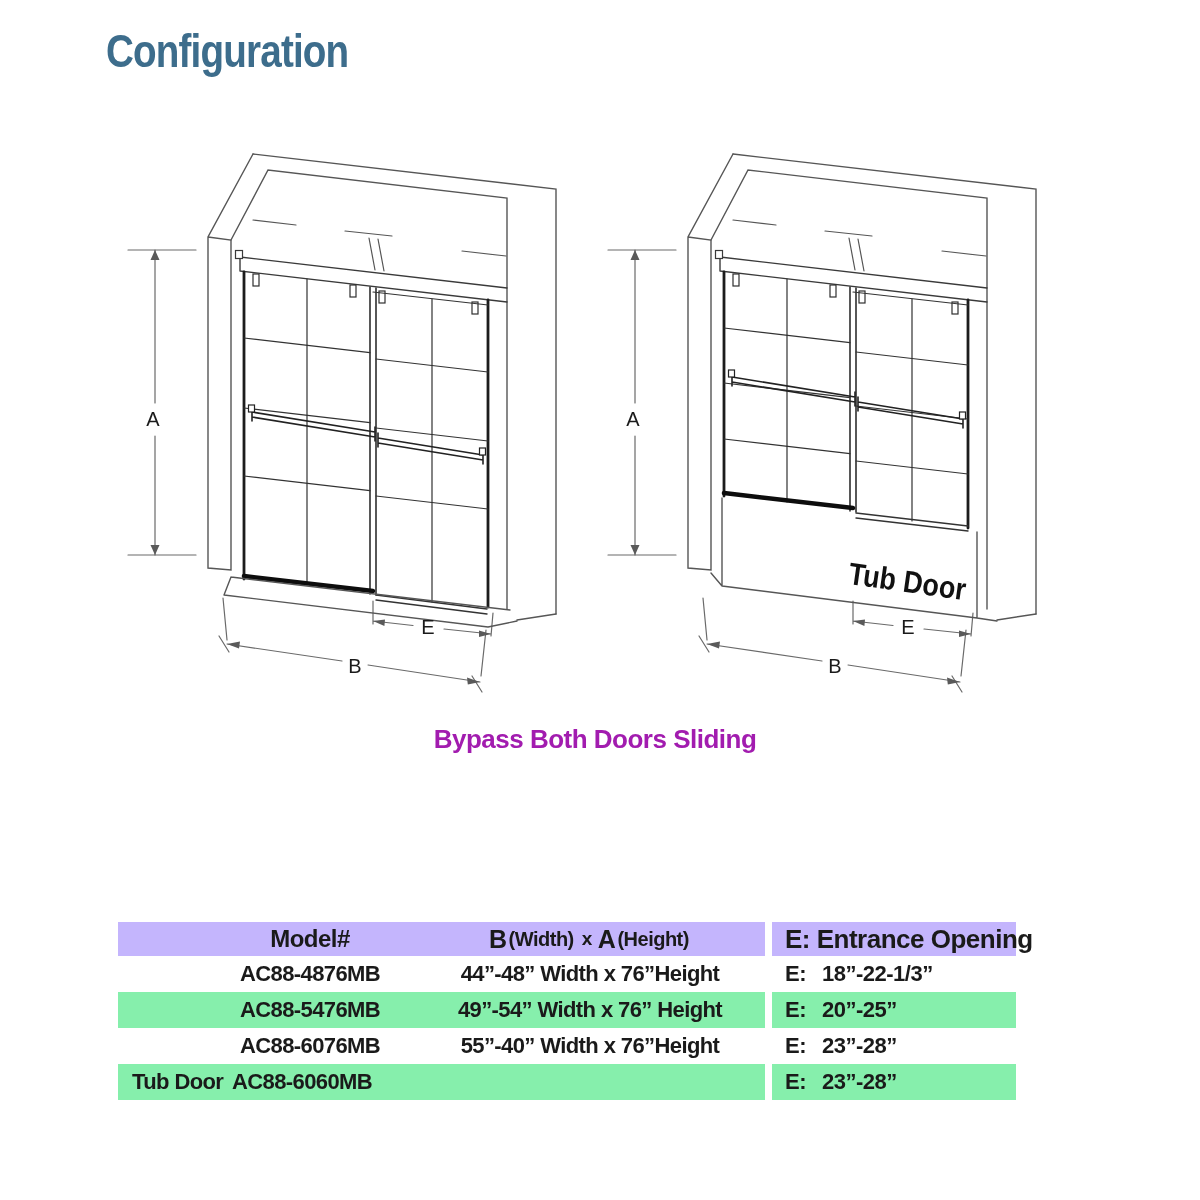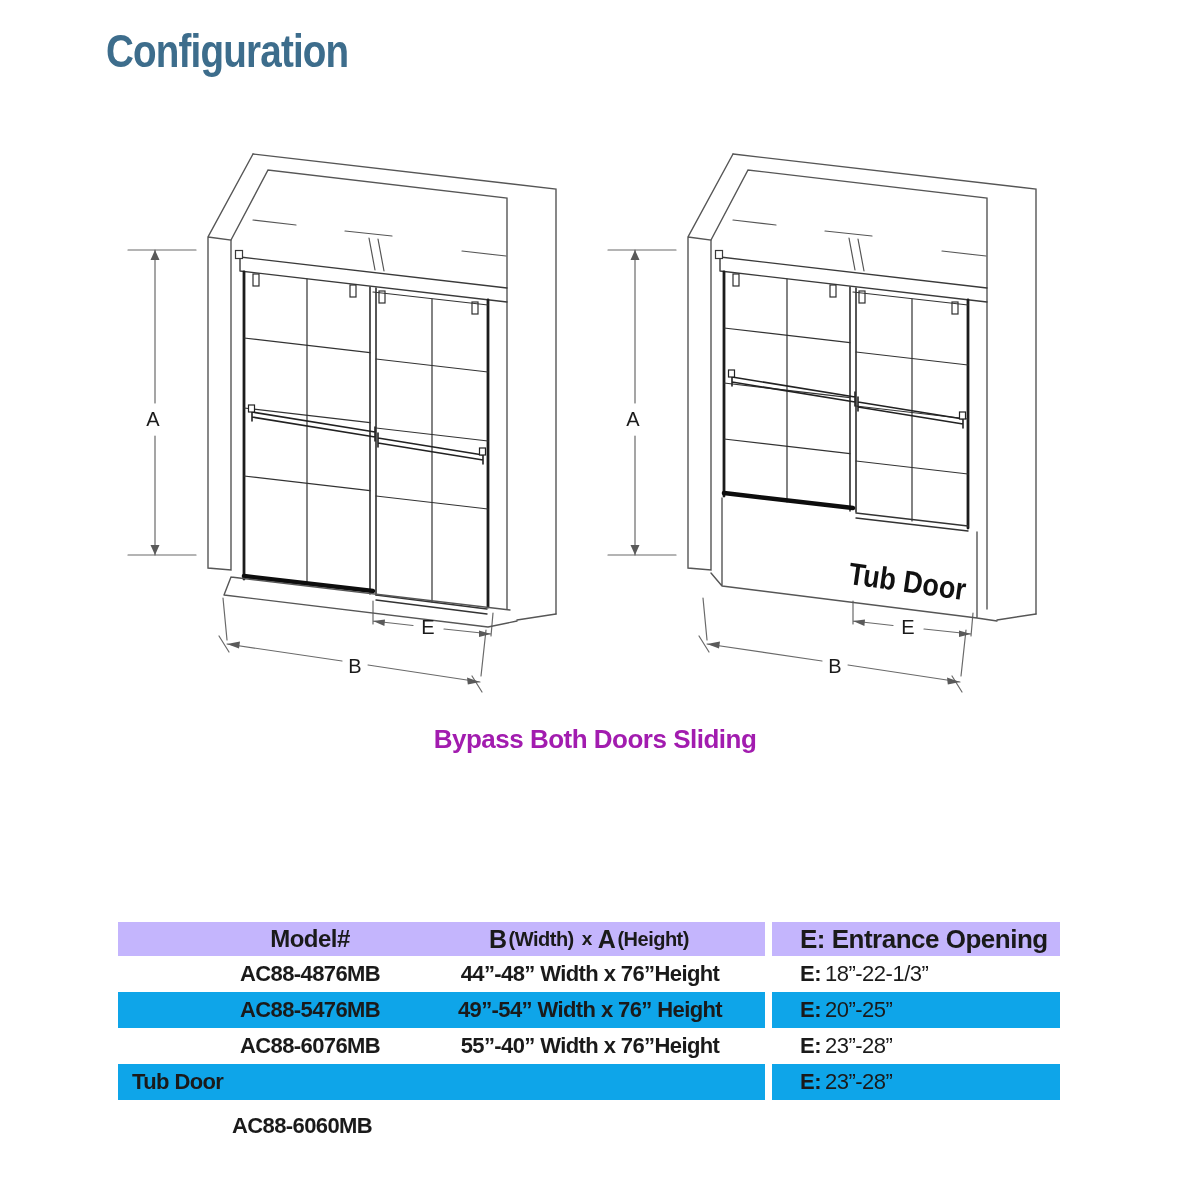--- a/index.html
+++ b/index.html
@@ -21,36 +21,36 @@
   .drawing.right{left:600px;}
   svg text.dim-label{font-family:"Liberation Sans",sans-serif;font-size:20px;fill:#1a1a1a;}
   svg text.tub-label{font-family:"Liberation Sans",sans-serif;font-size:31px;font-weight:bold;fill:#111;}
 
   
   .spec-table{position:absolute;left:118px;top:922px;width:942px;}
   .trow{position:relative;height:36px;}
   .trow.header{height:34px;}
   .seg{position:absolute;top:0;height:100%;display:flex;align-items:center;}
   .seg.main{left:0;width:647px;}
-  .seg.eseg{left:654px;width:288px;padding-left:28px;box-sizing:border-box;}
+  .seg.eseg{left:654px;width:244px;padding-left:13px;box-sizing:border-box;}
   .trow.header .seg{background:#c4b5fd;}
-  .trow.alt .seg{background:#0ea5e9;}
+  .trow.alt .seg{background:#86efac;}
   .cell{position:absolute;top:0;height:100%;display:flex;align-items:center;justify-content:center;
         font-size:22px;font-weight:bold;letter-spacing:-0.6px;white-space:nowrap;}
   .cell-tub{left:14px;justify-content:flex-start;}
   .cell-model{left:92px;width:200px;}
-  .cell-model--left{left:114px;width:220px;justify-content:flex-start;margin-top:44px;}
+  .cell-model--left{left:114px;width:220px;justify-content:flex-start;}
   .cell-size{left:302px;width:340px;}
   .h-model{left:92px;width:200px;font-size:24px;letter-spacing:-0.5px;}
   .h-size{left:302px;width:340px;font-size:25px;letter-spacing:-0.5px;}
   .h-size .sub{font-size:20px;font-weight:bold;margin:0 2px;}
   .h-size .x-sep{font-size:19px;margin:0 6px;}
   .h-entrance{font-size:26px;font-weight:bold;letter-spacing:-0.5px;white-space:nowrap;}
   .e-prefix{font-size:22px;font-weight:bold;letter-spacing:-0.5px;}
-  .e-val{font-size:22px;font-weight:normal;letter-spacing:-0.5px;margin-left:4px;white-space:nowrap;}
+  .e-val{font-size:22px;font-weight:bold;letter-spacing:-0.5px;margin-left:16px;white-space:nowrap;}
 </style>
 </head>
 <body>
 
 <svg width="0" height="0" style="position:absolute" aria-hidden="true">
   <defs>
 
     <g id="alcove-base" fill="none" stroke-linecap="round">
       <g stroke="#565656" stroke-width="1.4">
         <path d="M133,14 L436,49 L436,474"></path>

